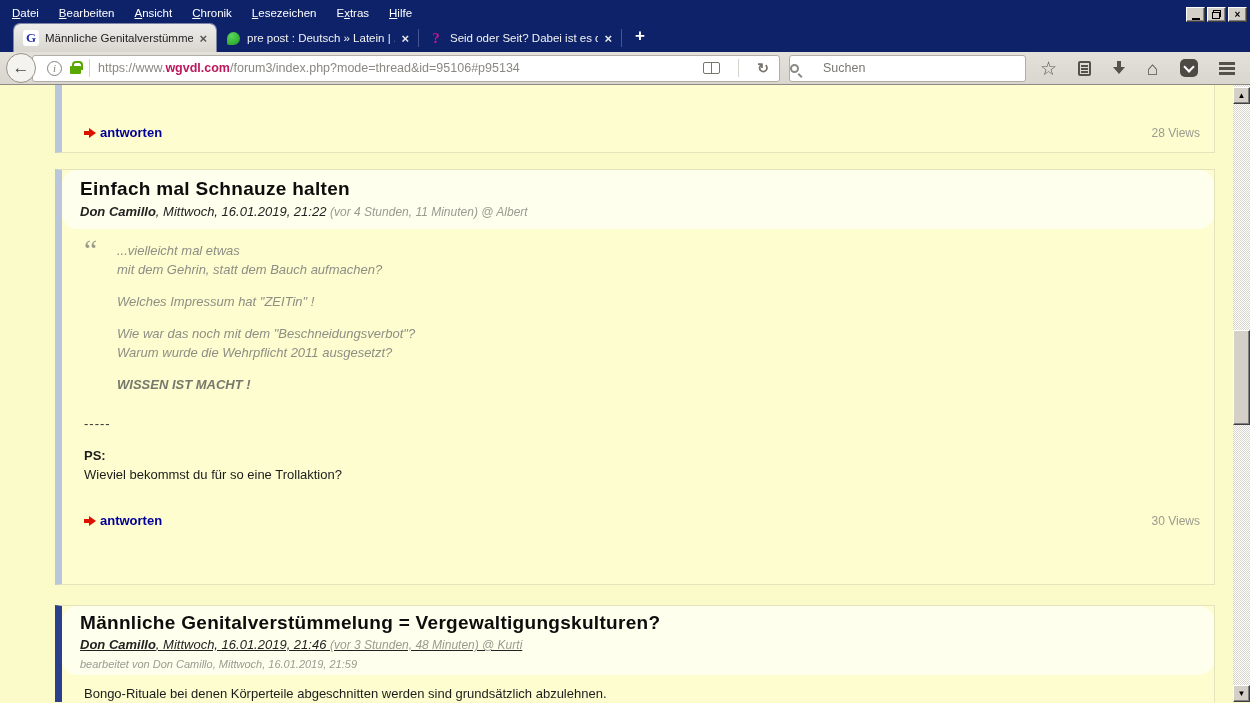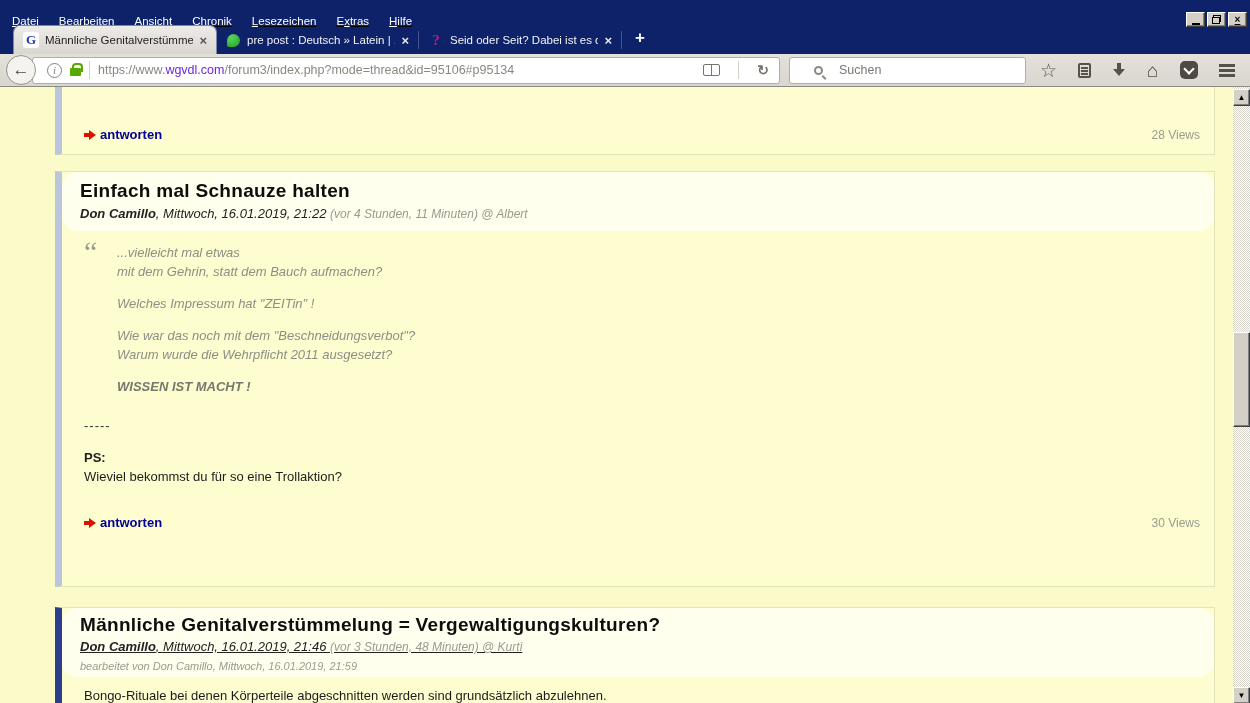--- a/index.html
+++ b/index.html
@@ -6,21 +6,21 @@
     --navy:#0d2269; --chrome:#d9d6cf; --chrome-dark:#8f8b84;
     --page:#fbfbca; --card:#fdfdcf; --card-header:#ffffee; --card-border:#e3e3bc;
     --bar-blue:#b9c6db; --bar-navy:#2b3f8c; --link:#000099; --red:#dd1100;
     --gray:#9b9b90; --icon:#55524c; --btn:#d4d0c8;
   }
   *{margin:0;padding:0;box-sizing:border-box;}
   html,body{width:1250px;height:703px;overflow:hidden;}
   body{font-family:"Liberation Sans",sans-serif;background:var(--page);}
 
   
-  .titlebar{height:22px;background:var(--navy);display:flex;align-items:flex-start;padding:12px 3px;text-decoration:underline;}
+  .titlebar{height:22px;background:var(--navy);display:flex;align-items:flex-end;padding:0 3px;}
   .menubar{display:flex;gap:2px;}
   .menu-item{color:#fff;font-size:11.5px;padding:3px 9px;cursor:default;white-space:nowrap;}
   .menu-item .ukey{text-decoration:underline;}
   .win-buttons{margin-left:auto;display:flex;gap:2px;}
   .win-btn{width:19px;height:15px;background:var(--btn);border:1px solid;border-color:#fff #404040 #404040 #fff;
     box-shadow:inset -1px -1px 0 #808080;display:flex;align-items:center;justify-content:center;
     font-size:10px;font-weight:bold;color:#000;line-height:1;}
   .glyph-min{width:8px;height:2px;background:#000;margin-top:8px;}
   .glyph-restore{position:relative;width:9px;height:9px;}
   .glyph-restore::before{content:"";position:absolute;right:0;top:0;width:6px;height:5px;border:1px solid #000;}
@@ -52,27 +52,27 @@
     font-size:17px;font-weight:bold;color:#4b4842;z-index:2;cursor:pointer;flex:none;}
   .urlbar{height:27px;background:#fff;border:1px solid #b2aea5;border-radius:3px;flex:none;width:748px;
     margin-left:-4px;display:flex;align-items:center;padding-left:14px;}
   .info-icon{width:15px;height:15px;border:1px solid #85827c;border-radius:50%;color:#85827c;
     font-family:"Liberation Serif",serif;font-style:italic;font-size:11px;text-align:center;line-height:13px;flex:none;cursor:pointer;}
   .lock-icon{position:relative;width:11px;height:8px;background:#58a800;border-radius:1px;margin:4px 0 0 8px;flex:none;cursor:pointer;}
   .lock-icon::before{content:"";position:absolute;top:-5px;left:2px;width:7px;height:7px;border:2px solid #58a800;
     border-bottom:none;border-radius:4px 4px 0 0;}
   .url-sep{width:1px;height:18px;background:#d5d2cb;margin:0 8px;}
   .url-text{font-size:12.5px;color:#8b8880;white-space:nowrap;overflow:hidden;flex:1;}
-  .url-text .domain{color:#6d28d9;font-weight:normal;}
+  .url-text .domain{color:#be185d;font-weight:bold;}
   .url-icons{display:flex;align-items:center;gap:10px;padding:0 10px;flex:none;}
   .reader-icon{width:17px;height:12px;border:1px solid #77746d;border-radius:2px;position:relative;cursor:pointer;}
   .reader-icon::before{content:"";position:absolute;left:7px;top:0;width:1px;height:100%;background:#77746d;}
   .reload-icon{font-size:14px;color:#77746d;font-weight:bold;cursor:pointer;line-height:1;}
   .searchbox{height:27px;width:237px;background:#fff;border:1px solid #b2aea5;border-radius:3px;margin-left:9px;
-    display:flex;align-items:center;padding:0 24px;gap:16px;flex:none;}
+    display:flex;align-items:center;padding:0 0;gap:24px;flex:none;}
   .mag-icon{width:9px;height:9px;border:2px solid #8a8a85;border-radius:50%;position:relative;flex:none;}
   .mag-icon::after{content:"";position:absolute;left:7px;top:7px;width:5px;height:2px;background:#8a8a85;transform:rotate(45deg);transform-origin:0 0;}
   .searchbox input{border:none;outline:none;font-size:12.5px;color:#444;width:100%;font-family:"Liberation Sans",sans-serif;background:transparent;}
   .searchbox input::placeholder{color:#7b7872;}
   .nav-icons{display:flex;align-items:center;margin-left:14px;gap:21px;}
   .star-icon{font-size:19px;color:var(--icon);line-height:1;cursor:pointer;}
   .lib-icon{width:13px;height:15px;border:2px solid var(--icon);border-radius:2px;position:relative;cursor:pointer;}
   .lib-icon::before{content:"";position:absolute;left:1px;top:2px;width:7px;height:2px;background:var(--icon);
     box-shadow:0 3px 0 var(--icon),0 6px 0 var(--icon);}
   .dl-icon{position:relative;width:14px;height:14px;cursor:pointer;}

